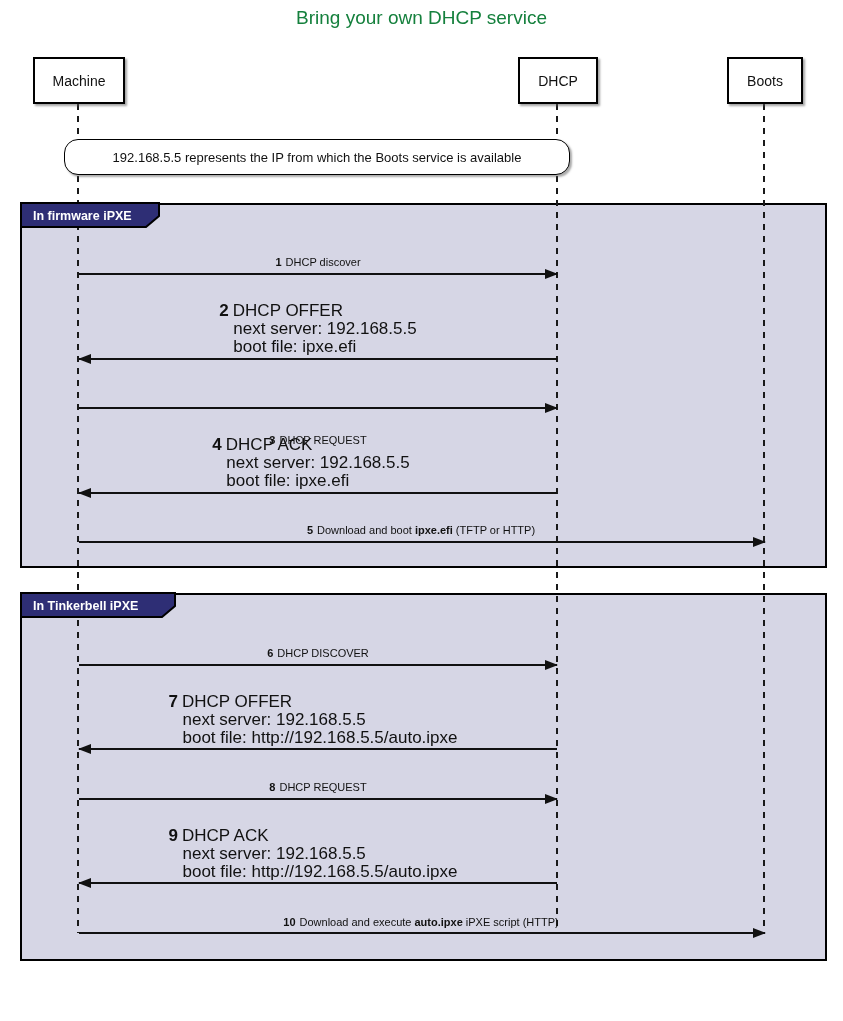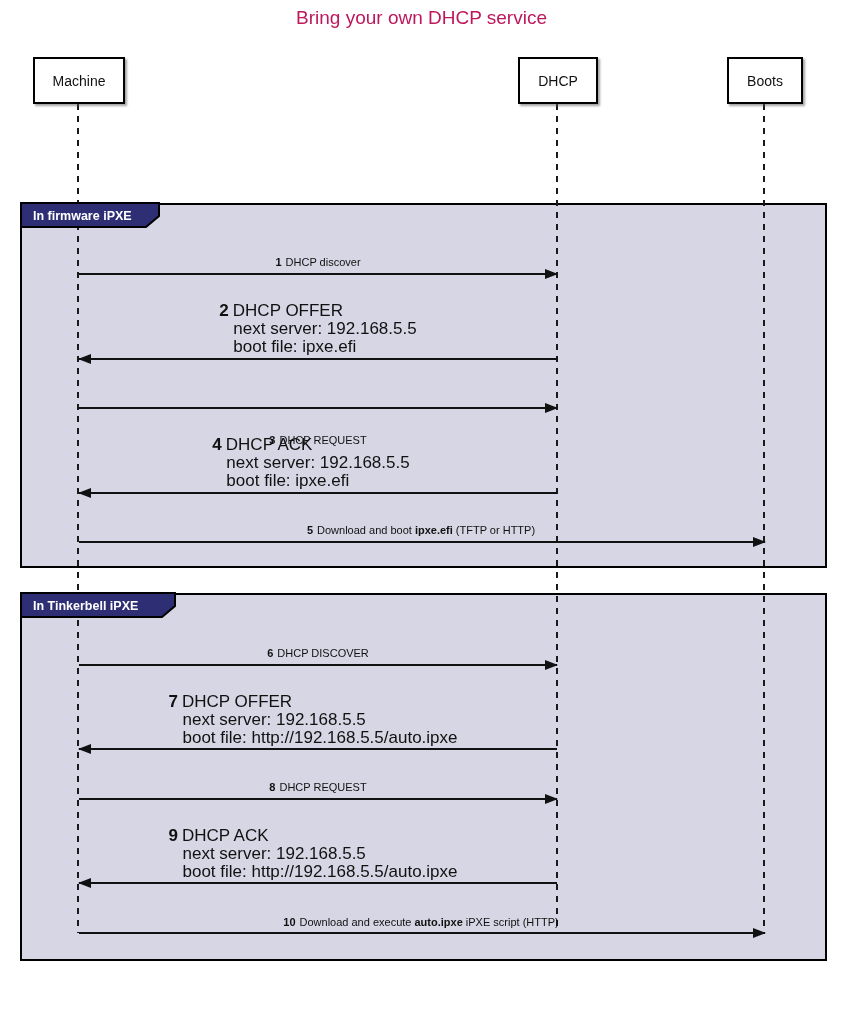--- a/index.html
+++ b/index.html
@@ -11,21 +11,21 @@
     font-family: "Liberation Sans", "DejaVu Sans", sans-serif;
     color: #111;
     overflow: hidden;
   }
   .title {
     position: absolute;
     left: 0; right: 0; top: 7px;
     text-align: center;
     font-size: 19px;
     font-weight: 400;
-    color: #be185d;
+    color: #15803d;
     z-index: 3;
   }
   
   .frame {
     position: absolute;
     left: 20px;
     width: 803px;
     background: var(--group-background, #d6d6e5);
     border: 2px solid var(--frame-border, #000);
     z-index: 1;
@@ -154,20 +154,23 @@
   <div class="pbox machine">
     <span>Machine</span>
   </div>
   <div class="pbox dhcp">
     <span>DHCP</span>
   </div>
   <div class="pbox boots">
     <span>Boots</span>
   </div>
 
+  <div class="note">
+    <span>192.168.5.5 represents the IP from which the Boots service is available</span>
+  </div>
 
   <svg class="tag tag1" width="142" height="27">
     <path d="M1,1 H139 V14 L126,25 H1 Z" fill="var(--group-label-background, #2e2e75)" stroke="#000" stroke-width="2"></path>
     <text x="13" y="18" fill="var(--group-label-text, #fff)" font-size="12.5" font-weight="bold">In firmware iPXE</text>
   </svg>
   <svg class="tag tag2" width="158" height="27">
     <path d="M1,1 H155 V14 L142,25 H1 Z" fill="var(--group-label-background, #2e2e75)" stroke="#000" stroke-width="2"></path>
     <text x="13" y="18" fill="var(--group-label-text, #fff)" font-size="12.5" font-weight="bold">In Tinkerbell iPXE</text>
   </svg>
 

